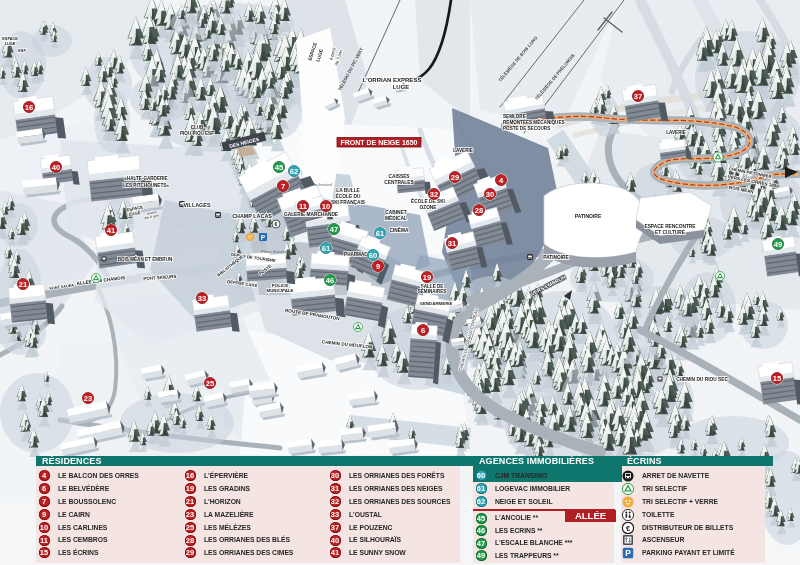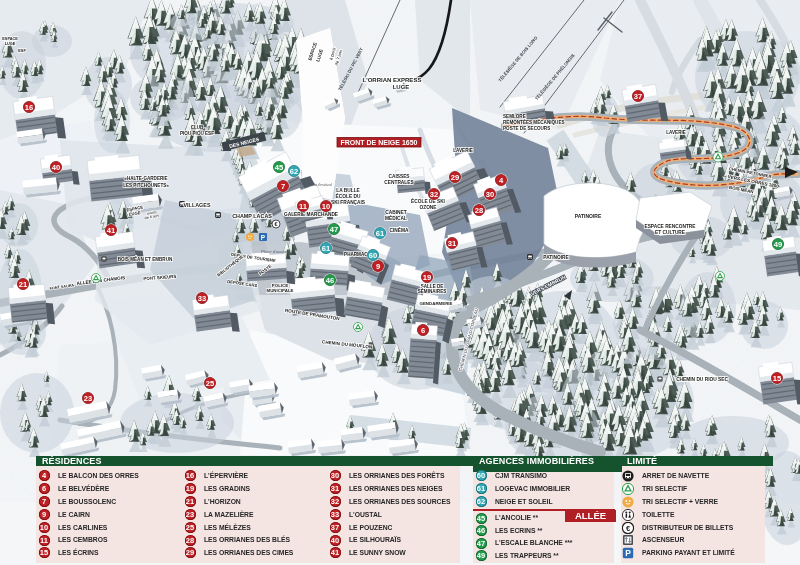--- a/index.html
+++ b/index.html
@@ -1,18 +1,18 @@
 <!DOCTYPE html>
 <html><head><meta charset="utf-8"><style>
 html,body{margin:0;padding:0;width:800px;height:565px;overflow:hidden;background:#f4f6f8;
 font-family:"Liberation Sans",sans-serif;}
 #wrap{position:relative;width:800px;height:565px;}
 svg.map{position:absolute;left:0;top:0;}
 .panel{position:absolute;background:#f4e5e3;}
-.hdr{position:absolute;background:#14532d;color:#fff;font-weight:bold;font-size:9px;
+.hdr{position:absolute;background:#0f766e;color:#fff;font-weight:bold;font-size:9px;
 line-height:10px;padding-left:6px;letter-spacing:0.1px;}
 .lc{position:absolute;width:11px;height:11px;border-radius:50%;color:#fff;font-weight:bold;
 font-size:7.5px;text-align:center;line-height:11px;}
 .lt{position:absolute;font-weight:bold;font-size:8px;color:#262626;white-space:nowrap;letter-spacing:-0.05px;transform:scaleX(0.85);transform-origin:0 50%;}
 .lic{position:absolute;}
 #hot{position:absolute;left:565px;top:509.5px;width:51px;height:12px;background:#b01f24;color:#fff;
 font-weight:bold;font-size:9.5px;line-height:12px;text-align:center;}
 #sep{position:absolute;left:473px;top:509px;width:142px;height:1.6px;background:#b01f24;}
 </style></head><body>
 <div id="wrap">
@@ -1629,22 +1629,22 @@
 <g transform="translate(380.0,233.0)">
         <circle r="6.5" fill="#fff" fill-opacity="0.92"></circle>
         <circle r="5.6" fill="#2fa7b4" stroke="#1a6d75" stroke-width="0.7"></circle>
         <text y="3.1" text-anchor="middle" font-size="7.6" font-weight="bold" fill="#fff">61</text>
       </g>
 </svg>
 <div class="panel" style="left:36px;top:456px;width:424px;height:107px"></div>
 <div class="panel" style="left:473px;top:456px;width:141px;height:107px"></div>
 <div class="panel" style="left:621px;top:456px;width:144px;height:107px"></div>
 <div class="hdr" style="left:36px;top:456px;width:435px;height:10px">RÉSIDENCES</div>
-<div class="hdr" style="left:473px;top:456px;width:143px;height:16px">AGENCES IMMOBILIÈRES</div>
-<div class="hdr" style="left:621px;top:456px;width:146px;height:10px">LIMITÉ</div>
+<div class="hdr" style="left:473px;top:456px;width:143px;height:26px">AGENCES IMMOBILIÈRES</div>
+<div class="hdr" style="left:621px;top:456px;width:146px;height:10px">ÉCRINS</div>
 <div id="sep"></div>
     <div id="hot">ALLÉE</div>
 <div class="lc" style="left:38.5px;top:470.0px;background:#c01f24;box-shadow:0 0 0 0.8px #7a1013 inset">4</div>
     <div class="lt" style="left:58px;top:470.5px">LE BALCON DES ORRES</div>
 <div class="lc" style="left:38.5px;top:483.0px;background:#c01f24;box-shadow:0 0 0 0.8px #7a1013 inset">6</div>
     <div class="lt" style="left:58px;top:483.5px">LE BELVÉDÈRE</div>
 <div class="lc" style="left:38.5px;top:496.0px;background:#c01f24;box-shadow:0 0 0 0.8px #7a1013 inset">7</div>
     <div class="lt" style="left:58px;top:496.5px">LE BOUSSOLENC</div>
 <div class="lc" style="left:38.5px;top:509.0px;background:#c01f24;box-shadow:0 0 0 0.8px #7a1013 inset">9</div>
     <div class="lt" style="left:58px;top:509.5px">LE CAIRN</div>

